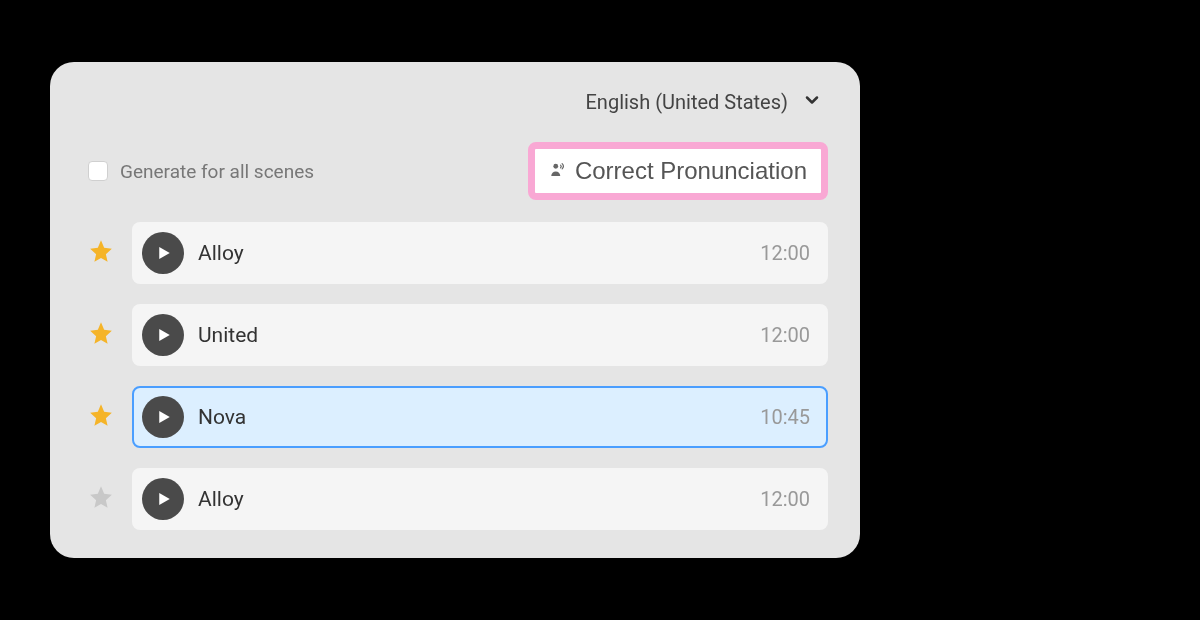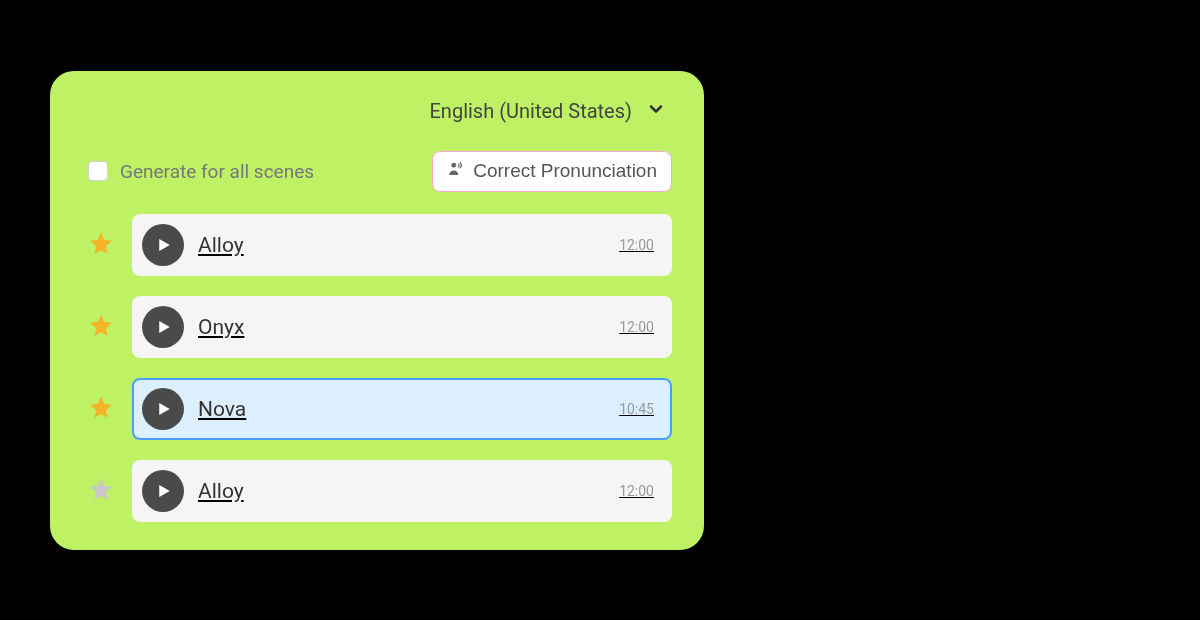--- a/index.html
+++ b/index.html
@@ -10,23 +10,23 @@
     body {
       font-family: -apple-system, BlinkMacSystemFont, "Segoe UI", Roboto, Helvetica, Arial, sans-serif;
       background: #000;
       width: 1200px;
       height: 620px;
       display: flex;
       align-items: center;
       padding-left: 50px;
     }
     .card {
-      background: #bef264;
+      background: #e5e5e5;
       border-radius: 24px;
-      width: 654px;
+      width: 810px;
       padding: 28px 32px 28px 32px;
       box-shadow: 0 8px 40px rgba(0,0,0,0.5);
     }
     .lang-row {
       display: flex;
       justify-content: flex-end;
       align-items: center;
       gap: 14px;
       padding-right: 6px;
       margin-bottom: 28px;
@@ -57,28 +57,28 @@
       border: 1.5px solid #d0d0d0;
       border-radius: 4px;
       background: #fff;
     }
     .checkbox-label {
       font-size: 19px;
       color: #777;
     }
     .correct-btn {
       display: flex;
-      align-items: flex-start;
+      align-items: flex-end;
       gap: 8px;
-      border: 1px solid #f9a8d4;
+      border: 7px solid #f9a8d4;
       border-radius: 8px;
       background: #fff;
       padding: 8px 14px;
       cursor: pointer;
-      font-size: 19px;
+      font-size: 24px;
       color: #555;
     }
     .voice-list {
       display: flex;
       flex-direction: column;
       gap: 20px;
       padding-left: 6px;
     }
     .voice-row {
       display: flex;
@@ -91,21 +91,20 @@
     }
     .voice-item {
       flex: 1;
       display: flex;
       align-items: center;
       background: #f5f5f5;
       border-radius: 8px;
       padding: 10px 18px 10px 10px;
       gap: 14px;
       cursor: pointer;
-      text-decoration: underline;
     }
     .voice-item.selected {
       background: #dcefff;
       border: 2px solid #4a9eff;
       padding: 8px 16px 8px 8px;
     }
     .play-btn {
       width: 42px;
       height: 42px;
       border-radius: 50%;
@@ -115,21 +114,21 @@
       justify-content: center;
       cursor: pointer;
       flex-shrink: 0;
     }
     .voice-name {
       font-size: 21px;
       color: #333;
       flex: 1;
     }
     .voice-time {
-      font-size: 14px;
+      font-size: 20px;
       color: #999;
     }
   </style>
 </head>
 <body>
 
 <div class="card">
 
   <div class="lang-row">
     <span class="lang-label">English (United States)</span>
@@ -182,21 +181,21 @@
         <svg width="26" height="26" viewBox="0 0 24 24" fill="#f5b428">
           <path d="M12 2l2.9 6.9L22 10l-5.5 5 1.6 7L12 18.5 5.9 22l1.6-7L2 10l7.1-1.1L12 2z"></path>
         </svg>
       </span>
       <div class="voice-item">
         <span class="play-btn">
           <svg width="18" height="18" viewBox="0 0 24 24" fill="#fff">
               <path d="M7 4l14 8-14 8V4z"></path>
             </svg>
         </span>
-        <span class="voice-name">Onyx</span>
+        <span class="voice-name">United</span>
         <span class="voice-time">12:00</span>
       </div>
     </div>
 
     <div class="voice-row">
       <span class="star">
         <svg width="26" height="26" viewBox="0 0 24 24" fill="#f5b428">
           <path d="M12 2l2.9 6.9L22 10l-5.5 5 1.6 7L12 18.5 5.9 22l1.6-7L2 10l7.1-1.1L12 2z"></path>
         </svg>
       </span>

